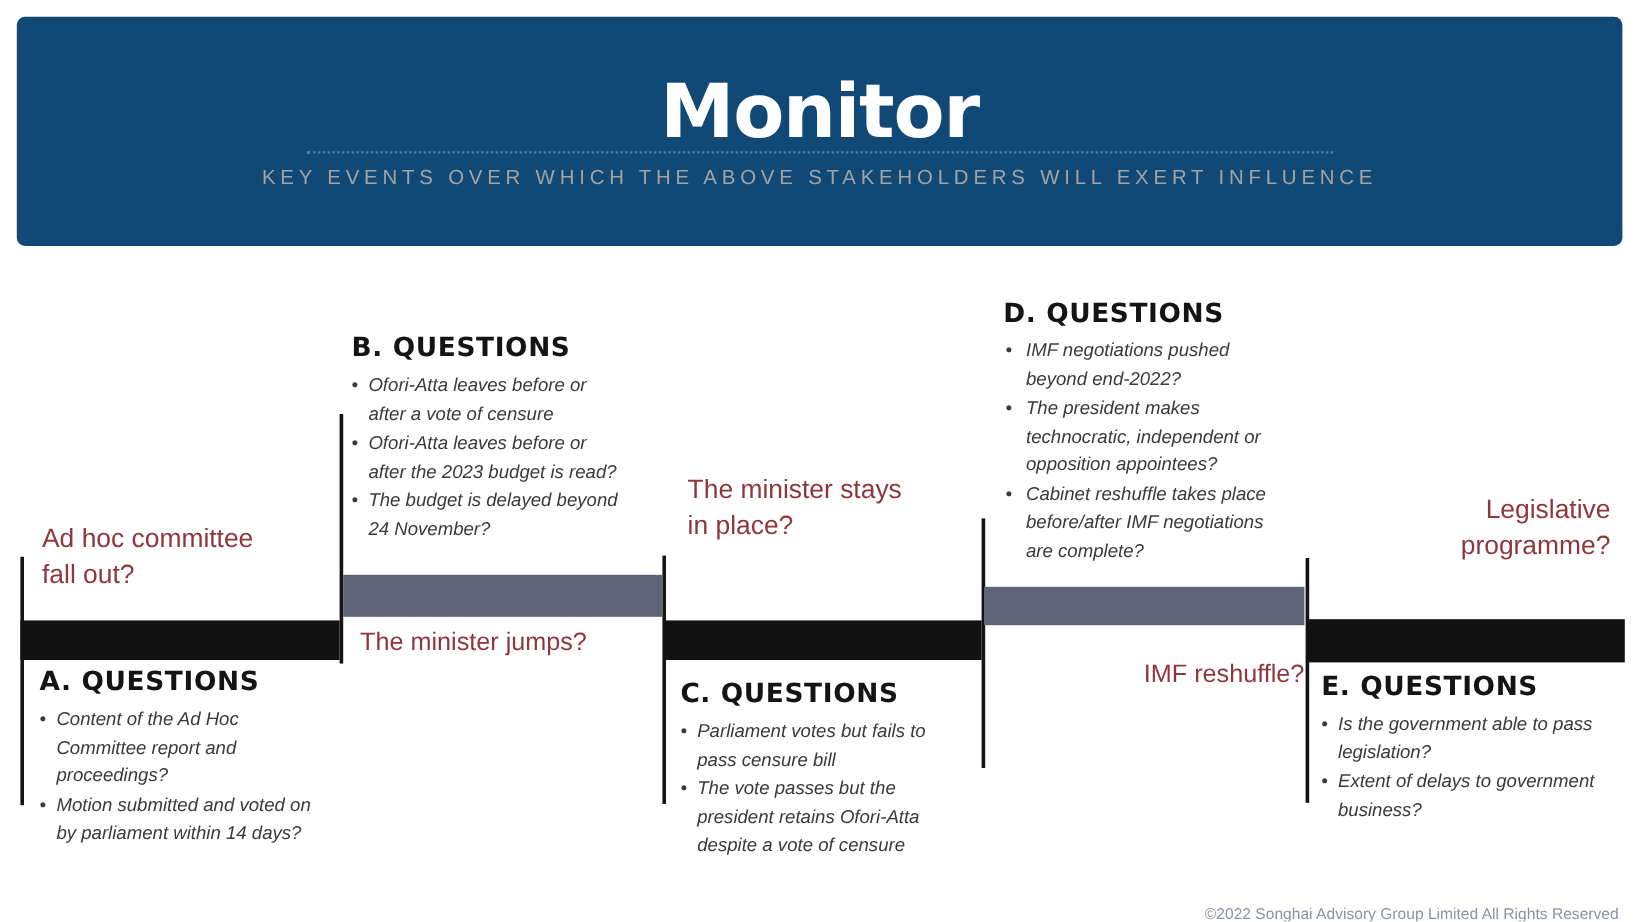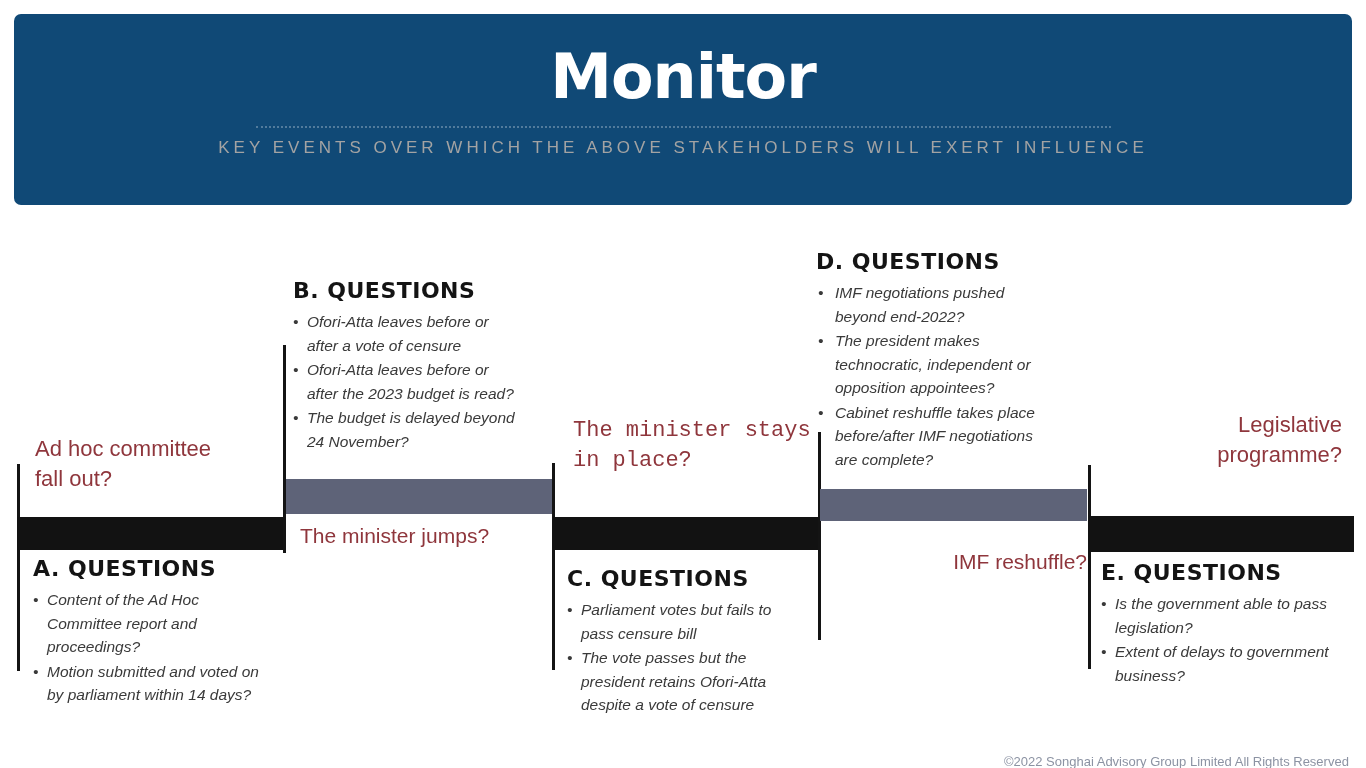--- a/index.html
+++ b/index.html
@@ -8,21 +8,21 @@
   .canvas {
     position:relative; width:1366px; height:768px; background:#ffffff; overflow:hidden;
   }
 
   
   .banner {
     position:absolute; left:14px; top:14px; width:1338px; height:191px;
     background:#104976; border-radius:7px;
   }
   .banner h1 {
-    position:absolute; top:28px; left:0; width:100%;
+    position:absolute; top:44px; left:0; width:100%;
     text-align:center; color:#ffffff;
     font-family:"DejaVu Sans", sans-serif;
     font-size:62px; font-weight:bold; letter-spacing:-1px; line-height:70px;
   }
   .dotted-divider {
     position:absolute; left:242px; top:112px; width:855px; height:0;
     border-top:2px dotted rgba(255,255,255,0.28);
   }
   .subtitle {
     position:absolute; top:124px; left:0; width:100%;
@@ -85,21 +85,21 @@
   <div class="hbar" style="left:17px;   top:517px; width:266px;"></div>
   <div class="hbar" style="left:553px;  top:517px; width:265px;"></div>
   <div class="hbar" style="left:1089px; top:516px; width:265px; height:36px;"></div>
 
   <div class="gbar" style="left:286px; top:479px; width:266px; height:35px;"></div>
   <div class="gbar" style="left:820px; top:489px; width:267px; height:32px;"></div>
 
   <div class="rlabel small" style="left:300px; top:521px;">The minister jumps?</div>
   <div class="rlabel" style="left:35px; top:434px;">Ad hoc committee
 fall out?</div>
-  <div class="rlabel" style="left:573px; top:416px;font-family:Liberation Mono, monospace;">The minister stays
+  <div class="rlabel" style="left:573px; top:393px;">The minister stays
 in place?</div>
   <div class="rlabel small center" style="left:820px; top:547px; width:267px;">IMF reshuffle?</div>
   <div class="rlabel center" style="left:1092px; top:410px; width:250px;">Legislative
 programme?</div>
 
   <section class="qblock" style="left:33px; top:556px; width:285px;">
     <h2>A. QUESTIONS</h2>
     <ul>
       <li>Content of the Ad Hoc
 Committee report and
@@ -125,21 +125,21 @@
     <h2>C. QUESTIONS</h2>
     <ul>
       <li>Parliament votes but fails to
 pass censure bill</li>
       <li>The vote passes but the
 president retains Ofori-Atta
 despite a vote of censure</li>
     </ul>
   </section>
 
-  <section class="qblock wide-gap" style="left:816px; top:249px; width:255px;">
+  <section class="qblock wide-gap" style="left:836px; top:249px; width:255px;">
     <h2>D. QUESTIONS</h2>
     <ul>
       <li>IMF negotiations pushed
 beyond end-2022?</li>
       <li>The president makes
 technocratic, independent or
 opposition appointees?</li>
       <li>Cabinet reshuffle takes place
 before/after IMF negotiations
 are complete?</li>

